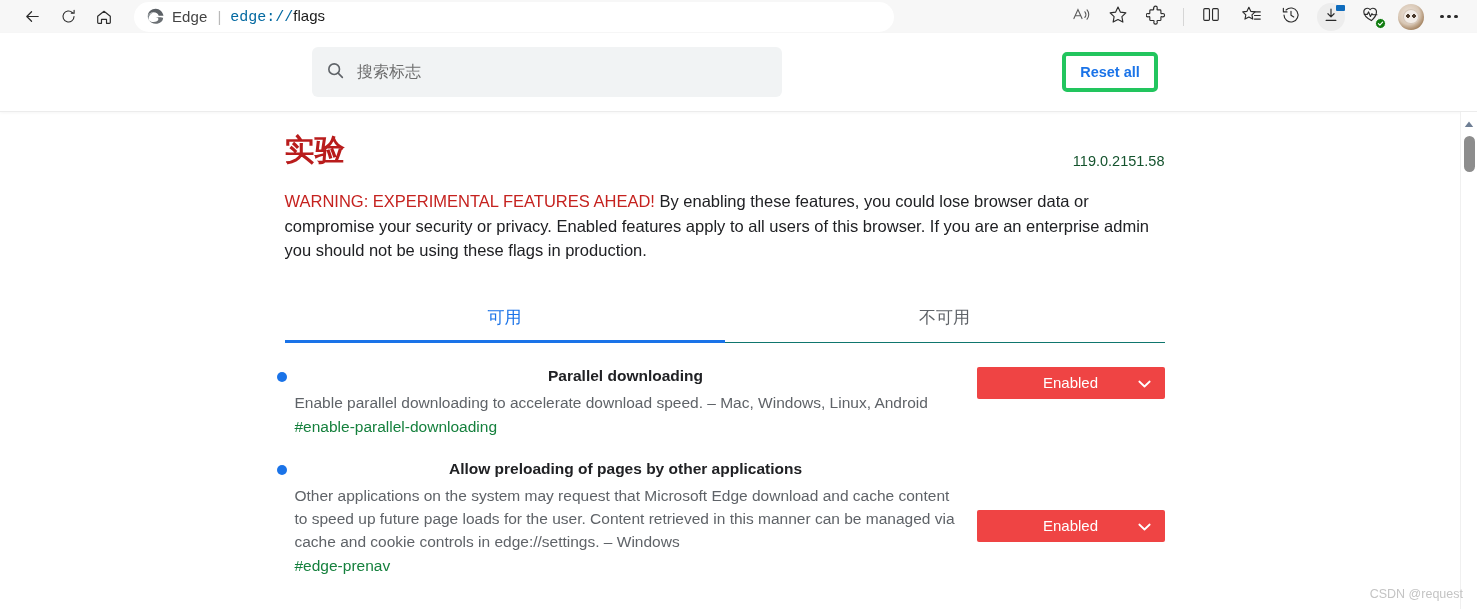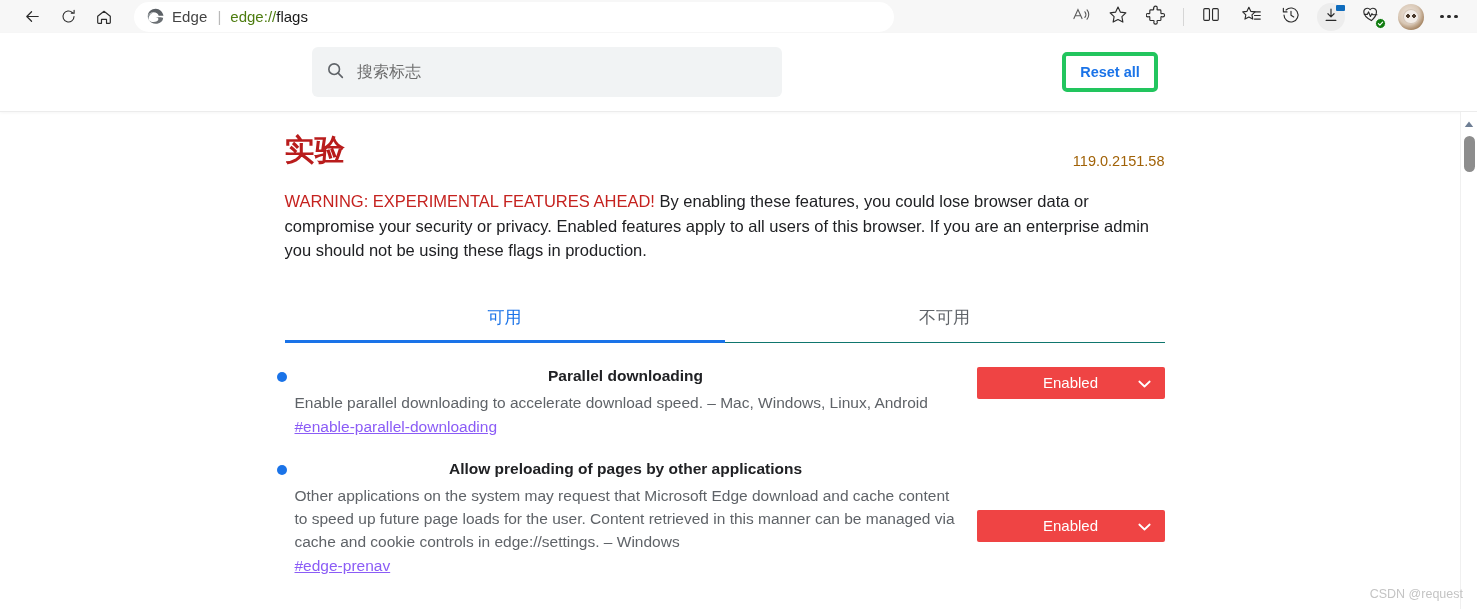--- a/index.html
+++ b/index.html
@@ -42,21 +42,21 @@
   .edge-logo { width: 19px; height: 19px; flex: 0 0 auto; margin-right: 7px; }
   .site-name {
     font-size: 15px; color: #444; letter-spacing: .1px;
     white-space: nowrap;
   }
   .addr-sep {
     color: #b9b9b9; margin: 0 9px 0 10px; font-size: 15px;
     font-weight: 300;
   }
   .addr-url { font-size: 15px; color: #1a1a1a; white-space: nowrap; }
-  .addr-url .dim { color: #4d7c0f; }
+  .addr-url .dim { color: #0369a1; font-family: Liberation Mono, monospace; }
 
   .toolbar-right {
     display: flex; align-items: center; margin-left: auto;
     flex: 0 0 auto;
   }
   .tb-icon {
     width: 36px; height: 30px;
     display: flex; align-items: center; justify-content: center;
     border-radius: 5px; position: relative; flex: 0 0 auto;
   }
@@ -168,21 +168,21 @@
   .title-row {
     display: flex; align-items: baseline;
     margin-bottom: 18px;
   }
   .page-title {
     font-size: 30px; font-weight: 700; color: #b91c1c;
     letter-spacing: .3px;
   }
   .version {
     margin-left: auto;
-    font-size: 14.5px; color: #a16207;
+    font-size: 14.5px; color: #14532d;
     position: relative; top: 6px;
   }
 
   .warning-block {
     font-size: 16.5px;
     line-height: 24.5px;
     color: #202124;
     max-width: 872px;
   }
   .warning-lead { color: #c5221f; }
@@ -237,22 +237,21 @@
     background: #1a73e8;
   }
   .flag-desc {
     font-size: 15.5px;
     line-height: 23px;
     color: #5f6368;
     margin-bottom: 4px;
   }
   .flag-anchor {
     font-size: 15.5px;
-    color: #8b5cf6;
-    text-decoration: underline;
+    color: #15803d;
     cursor: pointer;
     display: inline-block;
   }
   .flag-select {
     flex: 0 0 auto;
     width: 188px;
     height: 32px;
     background: #ef4444;
     color: #fff;
     border: none;

